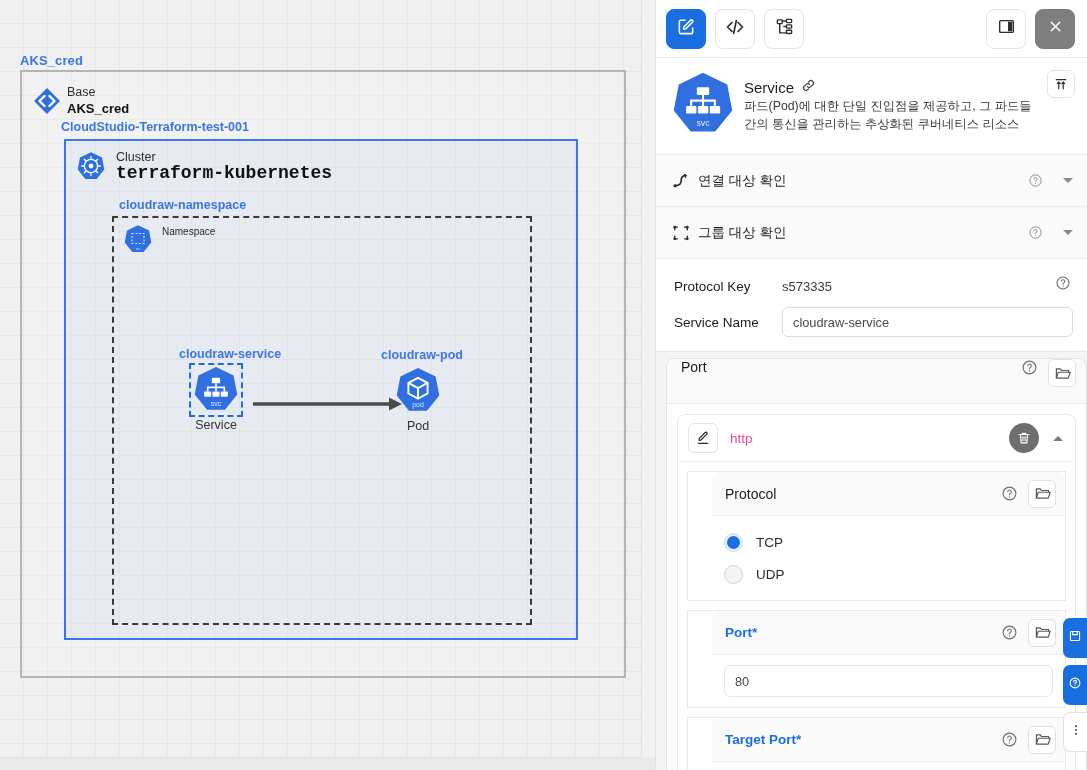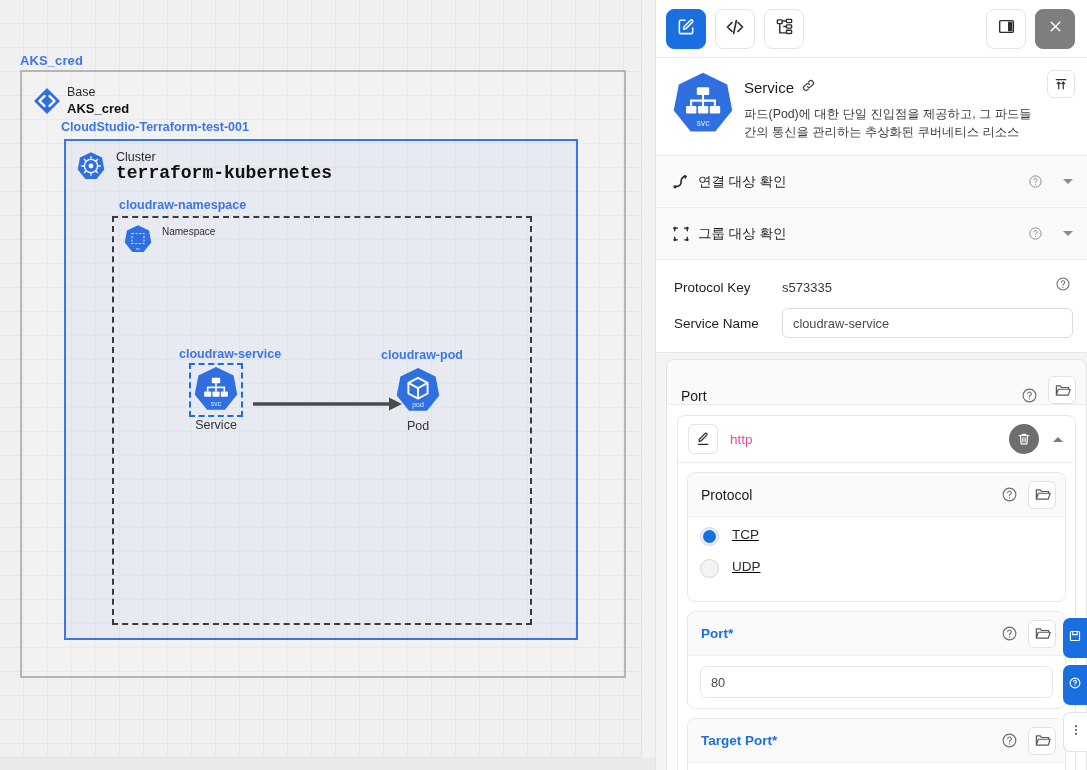--- a/index.html
+++ b/index.html
@@ -116,21 +116,21 @@
 
   .node-header {
     display: flex; align-items: flex-start; padding: 12px 14px 14px 14px;
     background: #fff; border-bottom: 1px solid #ececec; position: relative;
   }
   .nh-icon { width: 66px; flex: 0 0 66px; margin-right: 8px; }
   .nh-text { flex: 1; padding-top: 8px; }
   .nh-title-row { display: flex; align-items: center; gap: 7px; }
   .nh-title { font-size: 15px; color: #1c1c1c; }
   .nh-desc {
-    font-size: 12.3px; color: #3a3a3a; line-height: 18px; margin-top: 8px;
+    font-size: 12.3px; color: #3a3a3a; line-height: 18px; margin-top: 0;
     max-width: 290px;
   }
   .nh-action {
     position: absolute; right: 12px; top: 12px;
     width: 28px; height: 28px; border: 1px solid #e4e4e4; border-radius: 6px;
     background: #fff; display: flex; align-items: center; justify-content: center;
     cursor: pointer;
   }
 
   .accordion-row {
@@ -161,21 +161,21 @@
     flex: 1; overflow: hidden; background: #f4f4f4;
     display: flex; flex-direction: column;
   }
   .body-inner { flex: 1; padding: 6px 0 0 10px; overflow: hidden; }
 
   .card {
     background: #ffffff; border: 1px solid #e3e3e3; border-radius: 8px;
     margin-bottom: 0;
   }
   .card-head {
-    display: flex; align-items: flex-end; padding: 0 10px 0 14px;
+    display: flex; align-items: flex-start; padding: 0 10px 0 14px;
     height: 45px; background: #fafafa; border-bottom: 1px solid #ececec;
     border-radius: 8px 8px 0 0;
   }
   .card-title { font-size: 14px; color: #1c1c1c; flex: 1; }
   .card-title.req { color: #1a6fe0; font-weight: bold; font-size: 13.5px; }
   .icon-help { color: #6d6d6d; display: flex; margin-right: 10px; cursor: pointer; }
   .icon-folder-btn {
     width: 28px; height: 28px; border: 1px solid #e2e2e2; border-radius: 6px;
     background: #fff; display: flex; align-items: center; justify-content: center;
     color: #585858; cursor: pointer;
@@ -196,27 +196,27 @@
     display: flex; align-items: center; justify-content: center; color: #fff;
     margin-right: 14px; cursor: pointer;
   }
   .caret-up {
     width: 0; height: 0; border-left: 5px solid transparent;
     border-right: 5px solid transparent; border-bottom: 5px solid #7a7a7a;
     cursor: pointer;
   }
   .item-body { padding: 9px; }
 
-  .sub-card { border: 1px solid #e8e8e8; border-radius: 8px; background: #fff; margin-bottom: 9px; }
+  .sub-card { border: 1px solid #e8e8e8; border-radius: 0; background: #fff; margin-bottom: 9px; padding-left: 24px; }
   .sub-head {
     display: flex; align-items: center; height: 44px; padding: 0 9px 0 13px;
     background: #fafafa; border-bottom: 1px solid #efefef; border-radius: 8px 8px 0 0;
   }
   .sub-body { padding: 10px 12px; }
-  .radio-row { display: flex; height: 32px; cursor: pointer; text-decoration: underline; }
+  .radio-row { display: flex; align-items: center; height: 32px; cursor: pointer; }
   .radio {
     width: 19px; height: 19px; border-radius: 50%; border: 1px solid #d0d4da;
     background: #f3f4f6; margin-right: 13px; position: relative; flex: 0 0 19px;
   }
   .radio.on { background: #e8f0fc; border-color: #cbd9f2; }
   .radio.on::after {
     content: ""; position: absolute; left: 2px; top: 2px;
     width: 13px; height: 13px; border-radius: 50%; background: #1a6fe0;
   }
   .radio-label { font-size: 13.5px; color: #2b2b2b; }

